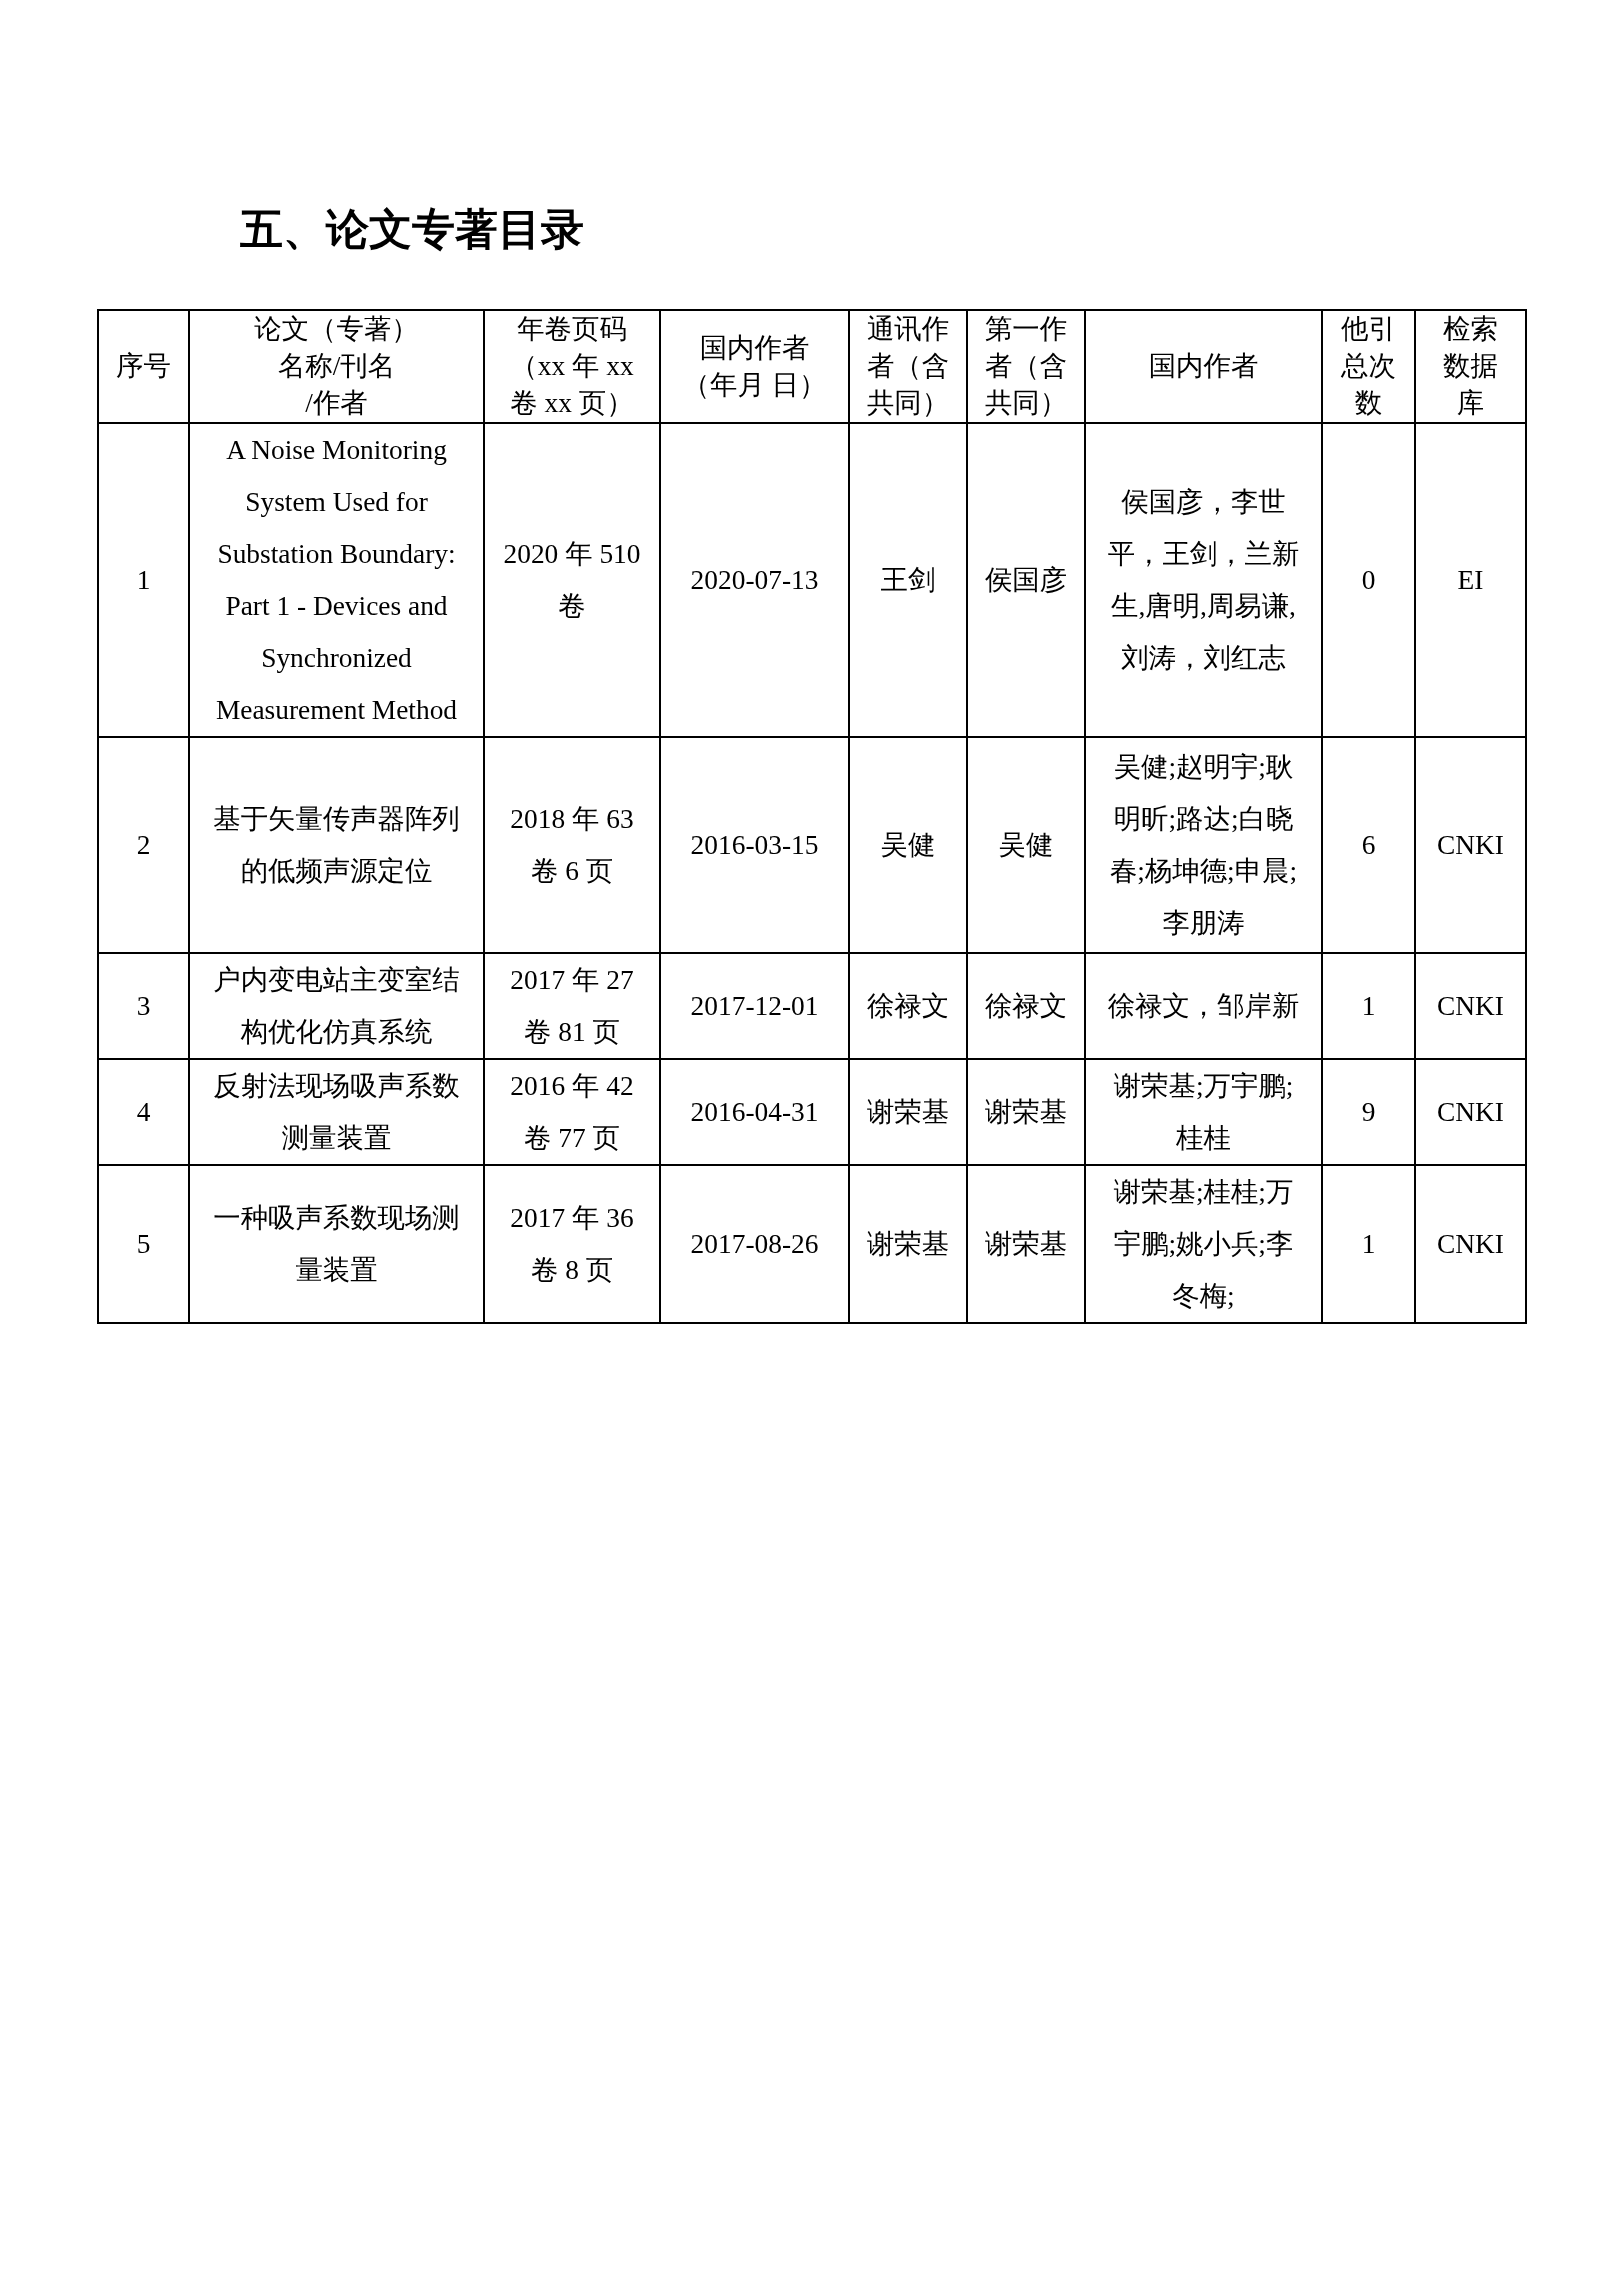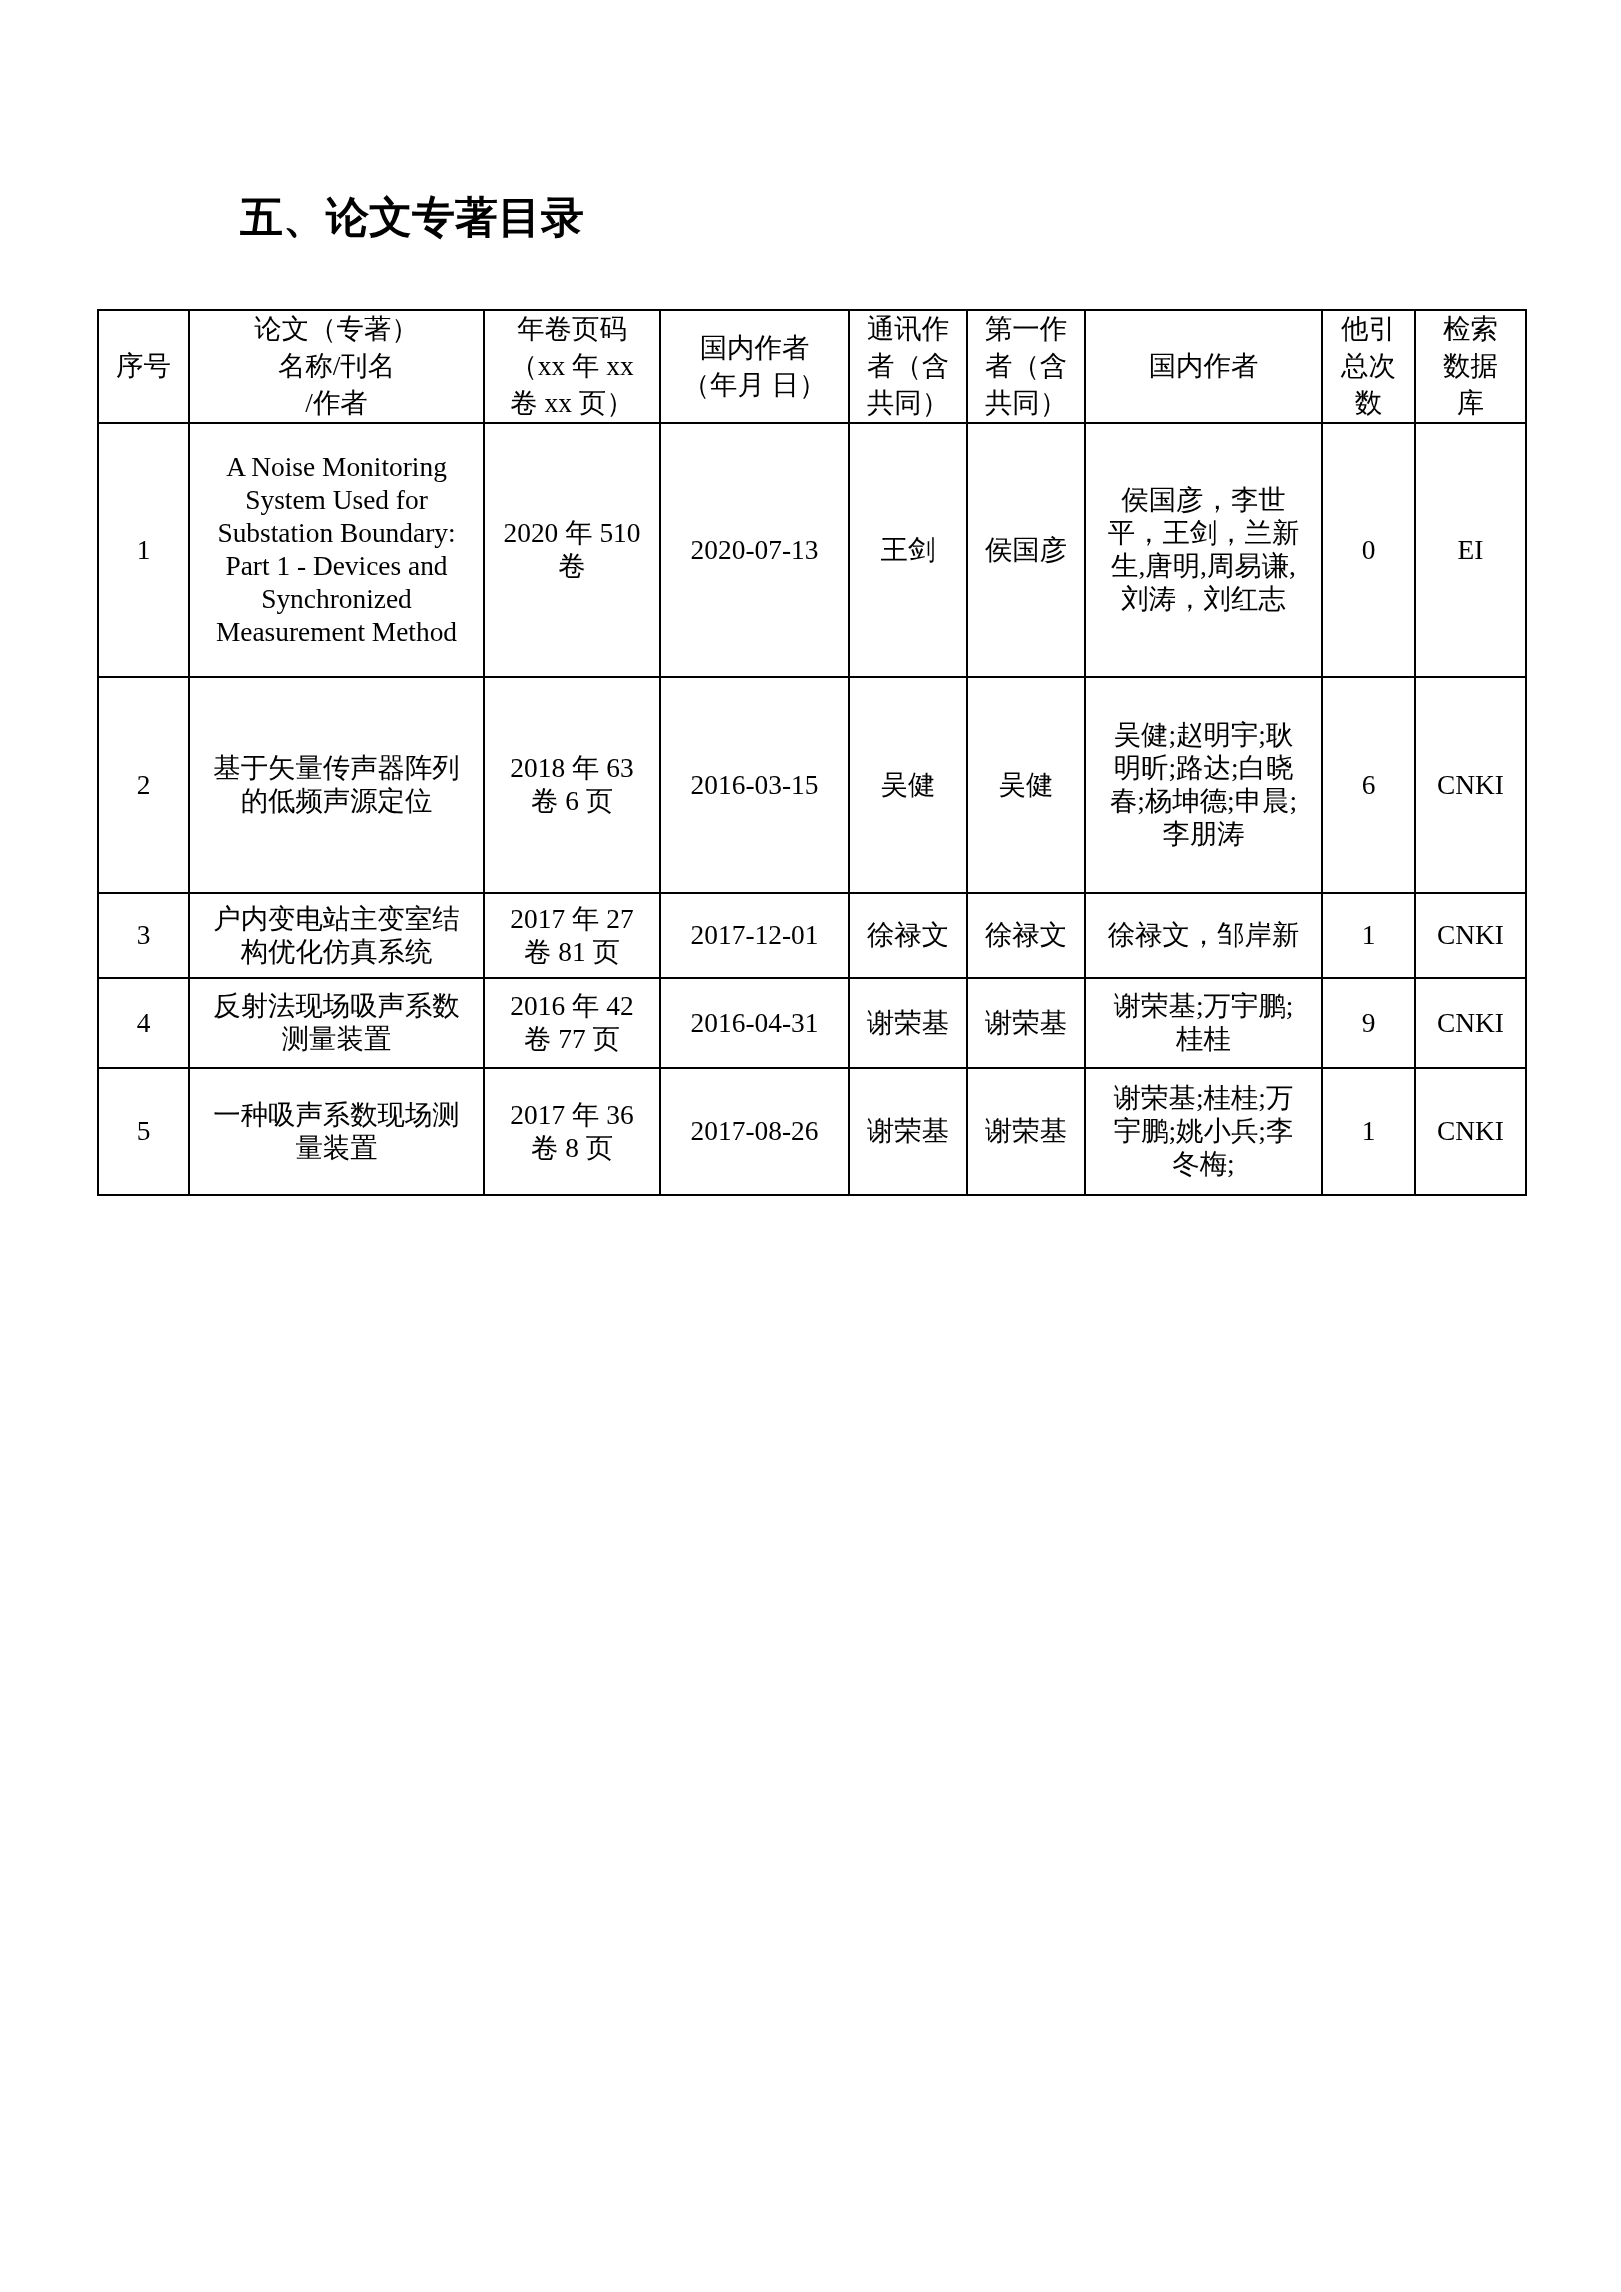--- a/index.html
+++ b/index.html
@@ -7,21 +7,21 @@
     position:relative;
     width:1621px;height:2293px;
     background:#ffffff;
     margin:0 auto;
     font-family:"Liberation Serif","DejaVu Serif",serif;
     color:#000;
     overflow:hidden;
   }
   .heading{
     position:absolute;
-    left:240px;top:194px;
+    left:240px;top:206px;
     margin:0;
     font-family:"Liberation Sans","DejaVu Sans",sans-serif;
     font-weight:bold;
     font-size:43px;
     line-height:1.1;
     color:#000;
     white-space:pre;
   }
   table.pub-table{
     position:absolute;
@@ -36,21 +36,21 @@
     text-align:center;
     vertical-align:middle;
     font-size:27.4px;
     font-weight:normal;
     padding:0 7.8px;
     white-space:pre-line;
     overflow:hidden;
   }
   tr.hdr{height:112px;}
   tr.hdr th{line-height:37px;}
-  .pub-table td{line-height:33px;margin-top:8px;}
+  .pub-table td{line-height:52px;margin-top:8px;}
   tr.r1{height:254px;}
   tr.r2{height:216px;}
   tr.r3{height:85px;}
   tr.r4{height:90px;}
   tr.r5{height:127px;}
   col.c-no{width:91px;}
   col.c-title{width:295px;}
   col.c-vol{width:176px;}
   col.c-date{width:189px;}
   col.c-corr{width:118px;}

